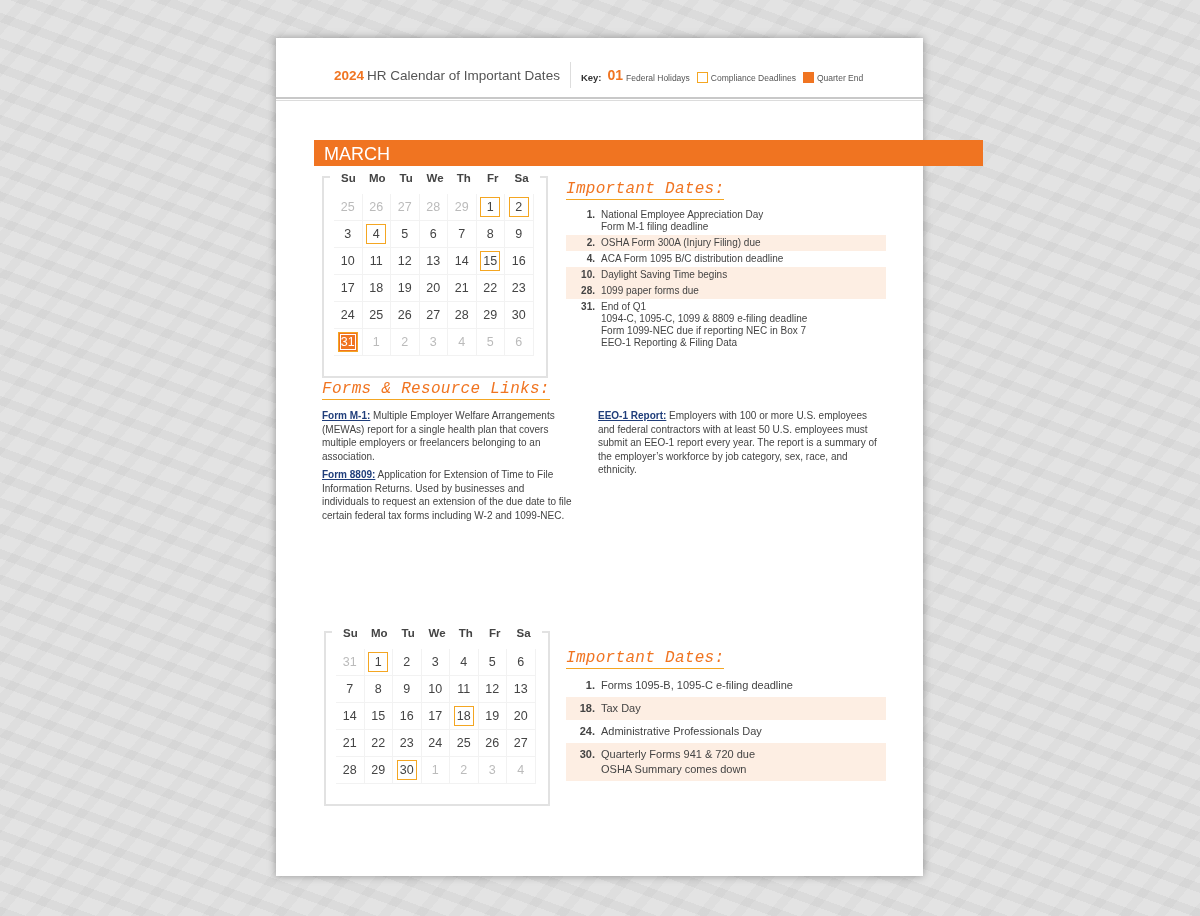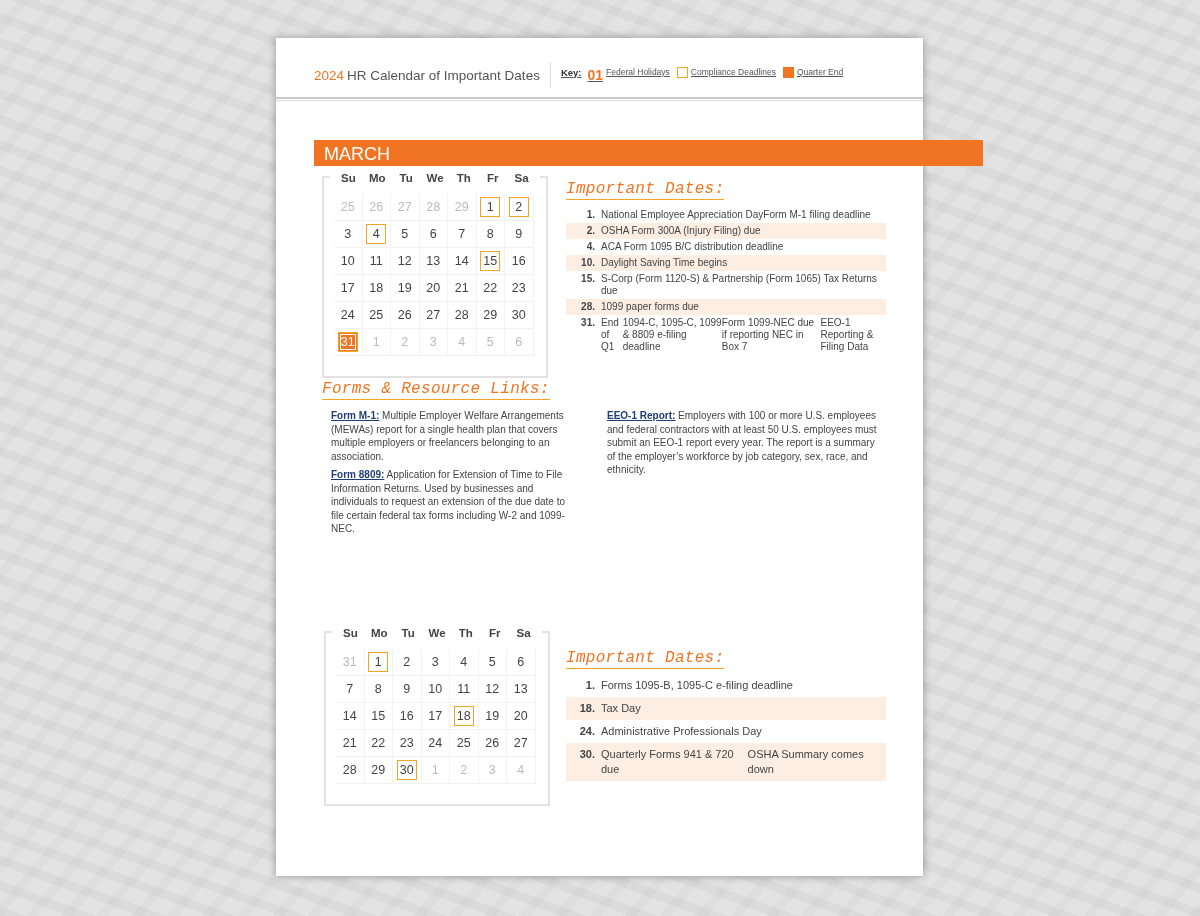--- a/index.html
+++ b/index.html
@@ -12,23 +12,23 @@
       repeating-linear-gradient(-50deg, rgba(0,0,0,0.025) 0 9px, transparent 9px 27px);
     position: relative;
   }
   .page {
     position: absolute; left: 276px; top: 38px; width: 647px; height: 838px;
     background: #fff;
     box-shadow: 0 0 8px rgba(0,0,0,0.35);
   }
   .hdr { position: absolute; left: 38px; top: 26px; right: 20px; height: 22px; display: flex; align-items: center; }
   .hdr-title { font-size: 13.5px; color: #555; white-space: nowrap; }
-  .hdr-year { color: #f07421; font-weight: normal; margin-right: 3px; }
+  .hdr-year { color: #f07421; font-weight: bold; margin-right: 3px; margin-left: 20px; }
   .hdr-sep { width: 1px; height: 26px; background: #ddd; margin: 0 10px 0 10px; }
-  .key { display: flex; align-items: flex-start; font-size: 8.5px; color: #555; white-space: nowrap; text-decoration: underline; }
+  .key { display: flex; align-items: flex-end; font-size: 8.5px; color: #555; white-space: nowrap; }
   .key-label { font-weight: bold; color: #333; font-size: 9.5px; margin-right: 6px; }
   .key-holiday-num { color: #f07421; font-weight: bold; margin-right: 3px; font-size: 14px; }
   .key-box { width: 11px; height: 11px; display: inline-block; margin: 0 3px 0 7px; }
   .key-box.deadline { border: 1.5px solid #f4a622; }
   .key-box.quarter { background: #f07421; }
   .hdr-rule1 { position: absolute; left: 0; right: 0; top: 59px; height: 2px; background: #c8c8c8; }
   .hdr-rule2 { position: absolute; left: 0; right: 0; top: 62px; height: 1px; background: #dcdcdc; }
 
   .month-bar {
     position: absolute; left: 38px; width: 669px; height: 26px;
@@ -54,25 +54,25 @@
 
   .script-title {
     position: absolute; font-family: Liberation Mono, monospace; font-style: italic;
     color: #f07421; font-size: 16px; letter-spacing: 0.3px;
     border-bottom: 1.5px solid #f4a622; padding-bottom: 1px;
   }
   .dates { position: absolute; left: 290px; width: 320px; }
   .date-row { display: flex; font-size: 10px; color: #444; padding: 2px 0 2px 10px; line-height: 12px; }
   .date-row.shade { background: #fdeee3; }
   .date-num { width: 25px; text-align: right; font-weight: bold; padding-right: 6px; flex-shrink: 0; }
-  .date-lines { display: flex; flex-direction: row; }
+  .date-lines { display: flex; flex-direction: column; }
   .apr .date-row { font-size: 11px; line-height: 15px; padding: 4px 0 4px 10px; }
 
   .forms { position: absolute; font-size: 10px; color: #444; line-height: 13.5px; }
-  .forms p { margin-bottom: 5px; margin-left: 9px; }
+  .forms p { margin-bottom: 5px; }
   .forms a { color: #1f3d7a; font-weight: bold; text-decoration: underline; }
 </style>
 </head>
 <body>
 
 <div class="page">
   <div class="hdr">
     <div class="hdr-title">
       <span class="hdr-year">2024</span><span>HR Calendar of Important Dates</span>
     </div>
@@ -250,26 +250,20 @@
         <div class="date-lines">
           <span>ACA Form 1095 B/C distribution deadline</span>
         </div>
       </div>
       <div class="date-row shade">
         <span class="date-num">10.</span>
         <div class="date-lines">
           <span>Daylight Saving Time begins</span>
         </div>
       </div>
-      <div class="date-row">
-        <span class="date-num">15.</span>
-        <div class="date-lines">
-          <span>S-Corp (Form 1120-S) &amp; Partnership (Form 1065) Tax Returns due</span>
-        </div>
-      </div>
       <div class="date-row shade">
         <span class="date-num">28.</span>
         <div class="date-lines">
           <span>1099 paper forms due</span>
         </div>
       </div>
       <div class="date-row">
         <span class="date-num">31.</span>
         <div class="date-lines">
           <span>End of Q1</span>

